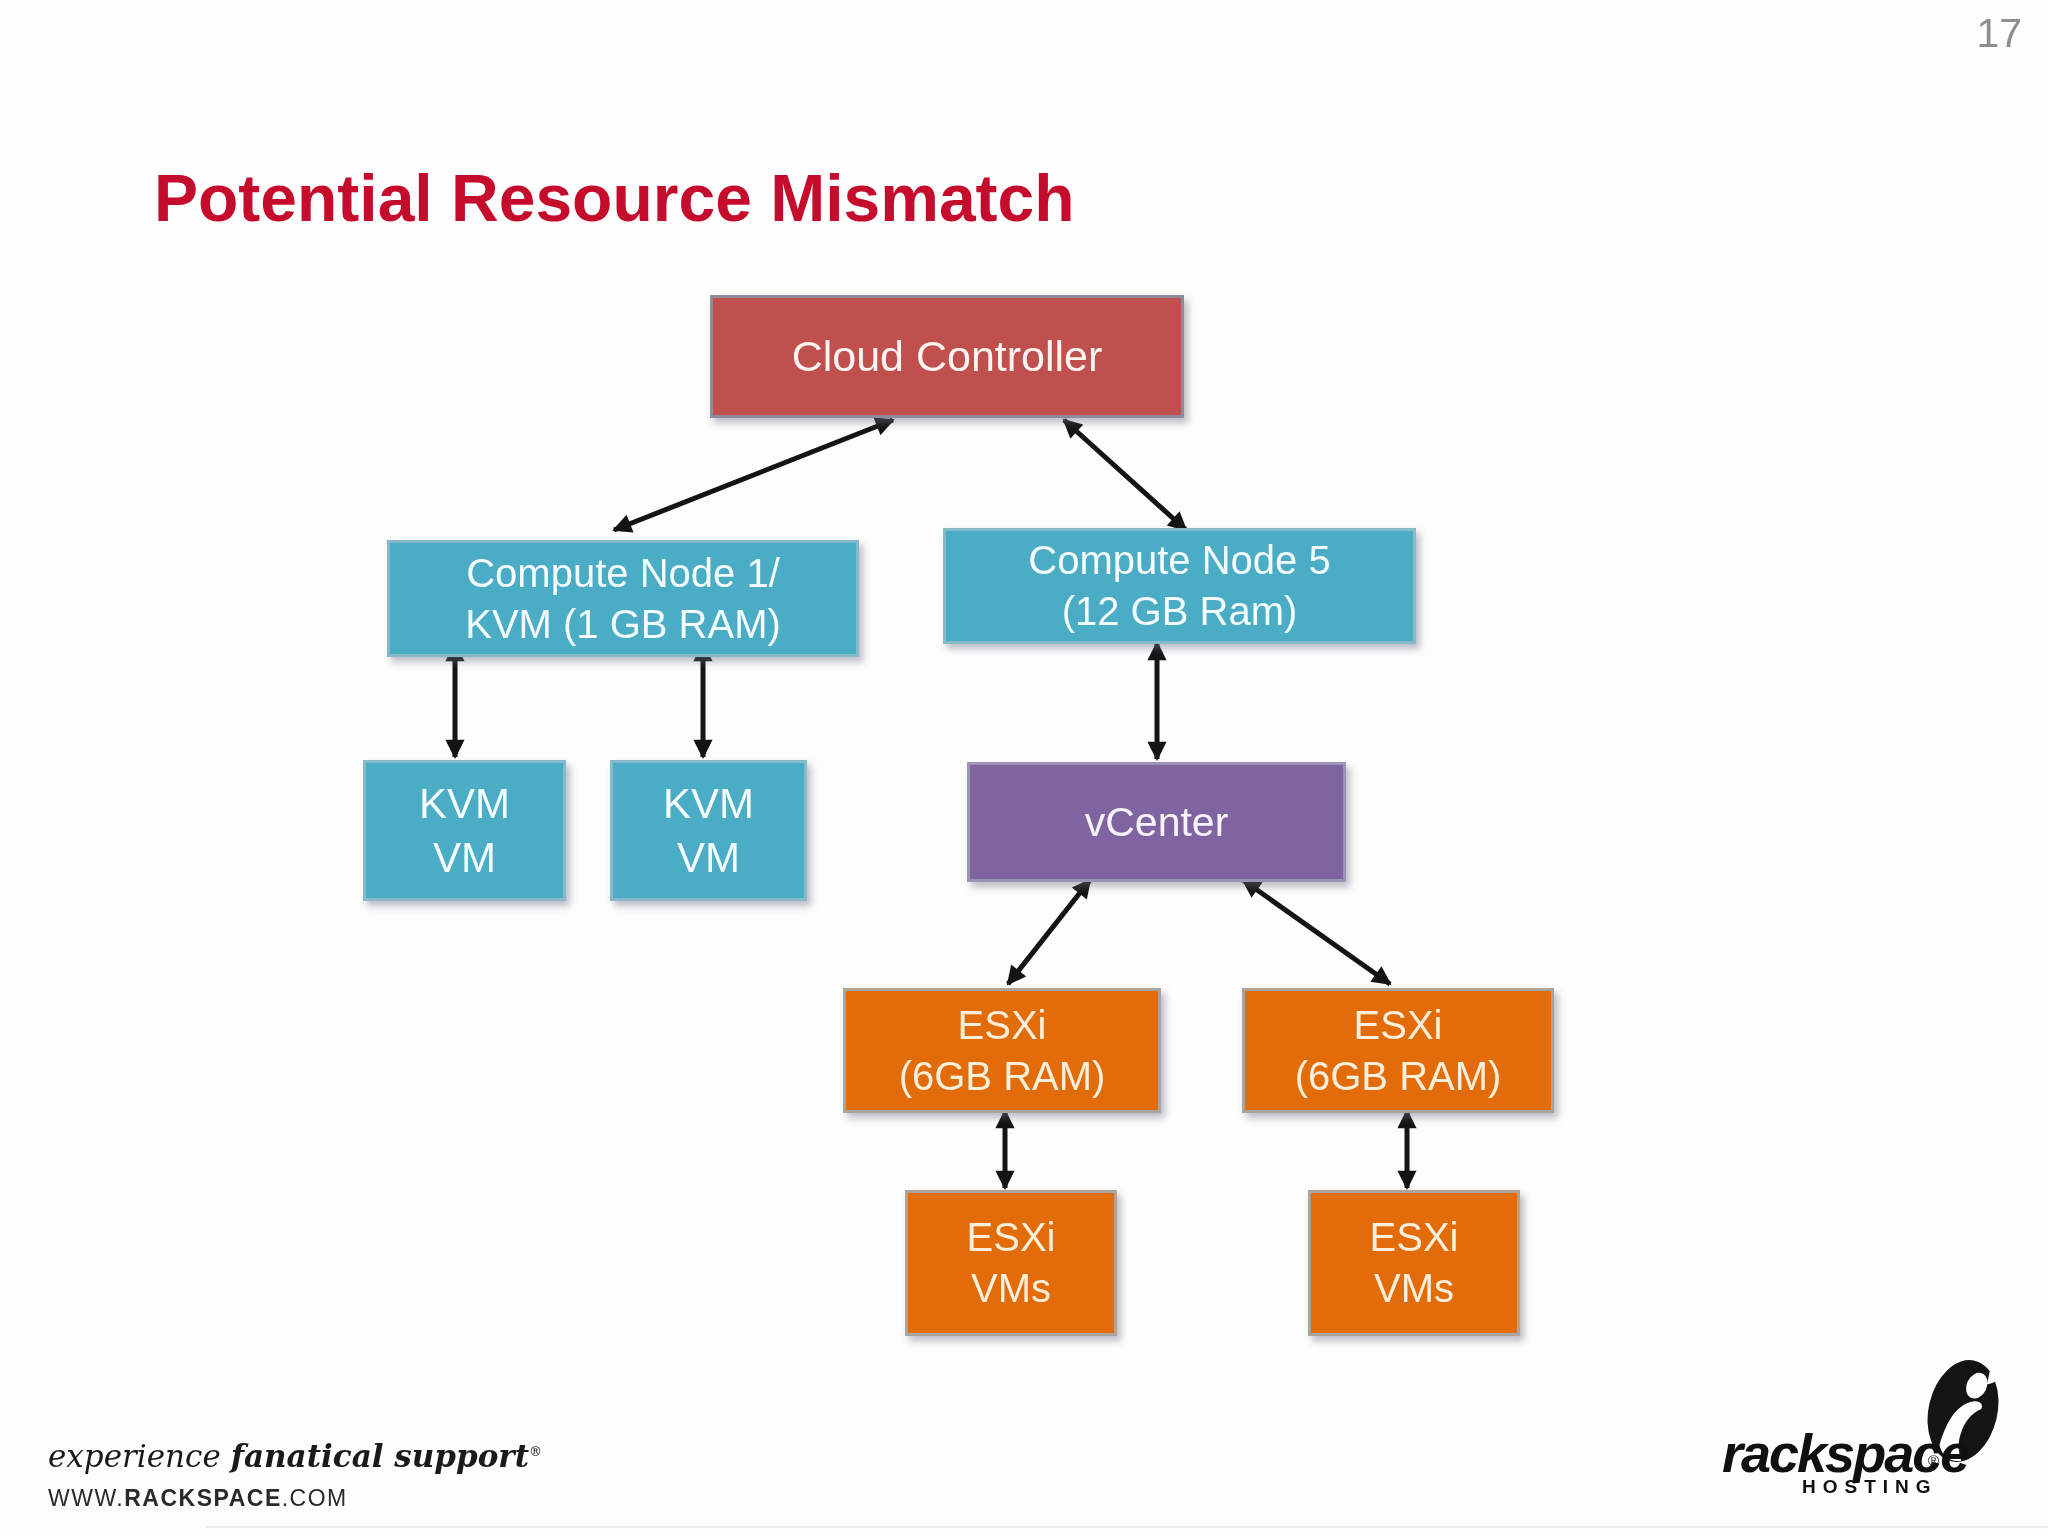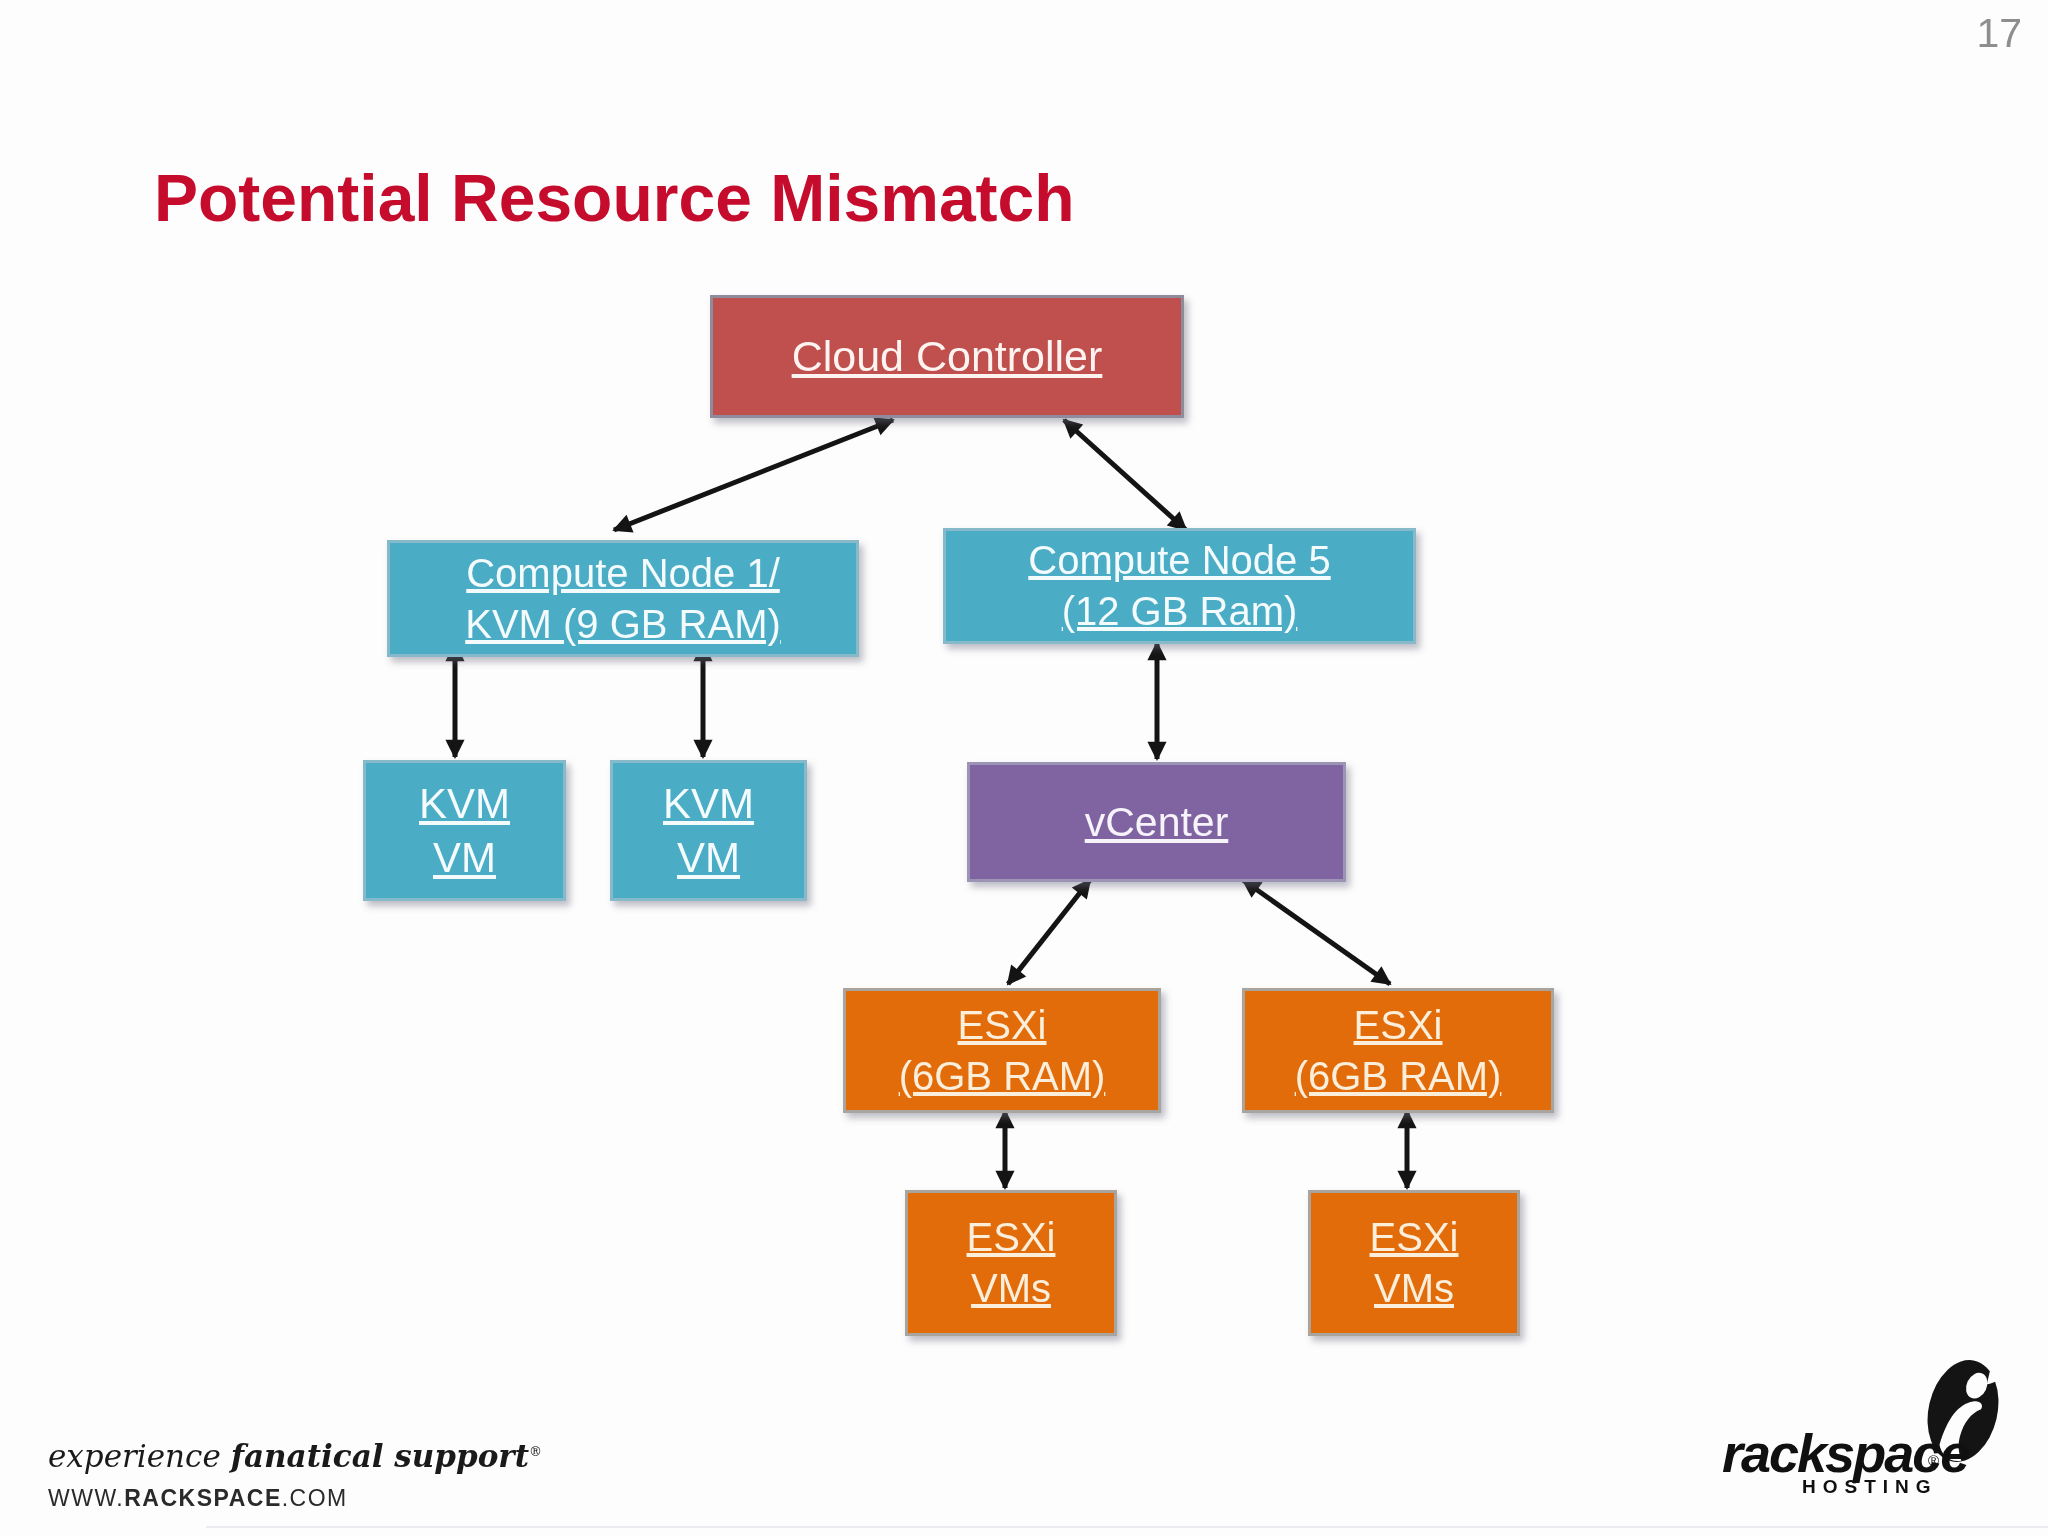--- a/index.html
+++ b/index.html
@@ -17,21 +17,21 @@
     font-size:66px;font-weight:bold;color:#c60c2d;
     letter-spacing:0px;white-space:nowrap;
   }
   .diagram{position:absolute;left:0;top:0;width:2048px;height:1536px;}
   svg.arrows{position:absolute;left:0;top:0;width:2048px;height:1536px;}
   svg.arrows line{stroke:#141414;stroke-width:5;}
   .node{
     position:absolute;display:flex;flex-direction:column;
     justify-content:center;align-items:center;text-align:center;
     border:3px solid;box-shadow:4px 5px 7px rgba(110,110,130,.45);
-    line-height:1.27;white-space:nowrap;text-decoration:underline;
+    line-height:1.27;white-space:nowrap;
   }
   .node .line{display:block;}
   .red{background:#c0504d;border-color:#8f8b9c;color:#fdf4f2;}
   .teal{background:#4bacc6;border-color:#86b9ca;color:#f3fbfd;}
   .purple{background:#8064a2;border-color:#9c94b5;color:#f7f3fb;}
   .orange{background:#e36c0a;border-color:#a9a59e;color:#fbeeda;}
   .n-cc{left:710px;top:295px;width:468px;height:117px;font-size:43px;}
   .n-cn1{left:387px;top:528px;width:466px;height:111px;font-size:40px;margin-top:12px;}
   .n-cn2{left:943px;top:528px;width:467px;height:110px;font-size:40px;}
   .n-kvm1{left:363px;top:760px;width:197px;height:135px;font-size:42px;}
@@ -88,21 +88,21 @@
     <line x1="1005" y1="1188" x2="1005" y2="1111" marker-start="url(#ah)" marker-end="url(#ah)"></line>
     <line x1="1407" y1="1188" x2="1407" y2="1111" marker-start="url(#ah)" marker-end="url(#ah)"></line>
   </svg>
 
   <div class="node red n-cc">
     <span class="line">Cloud Controller</span>
   </div>
 
   <div class="node teal n-cn1">
     <span class="line">Compute Node 1/</span>
-    <span class="line">KVM (9 GB RAM)</span>
+    <span class="line">KVM (1 GB RAM)</span>
   </div>
 
   <div class="node teal n-cn2">
     <span class="line">Compute Node 5</span>
     <span class="line">(12 GB Ram)</span>
   </div>
 
   <div class="node teal n-kvm1">
     <span class="line">KVM</span>
     <span class="line">VM</span>

